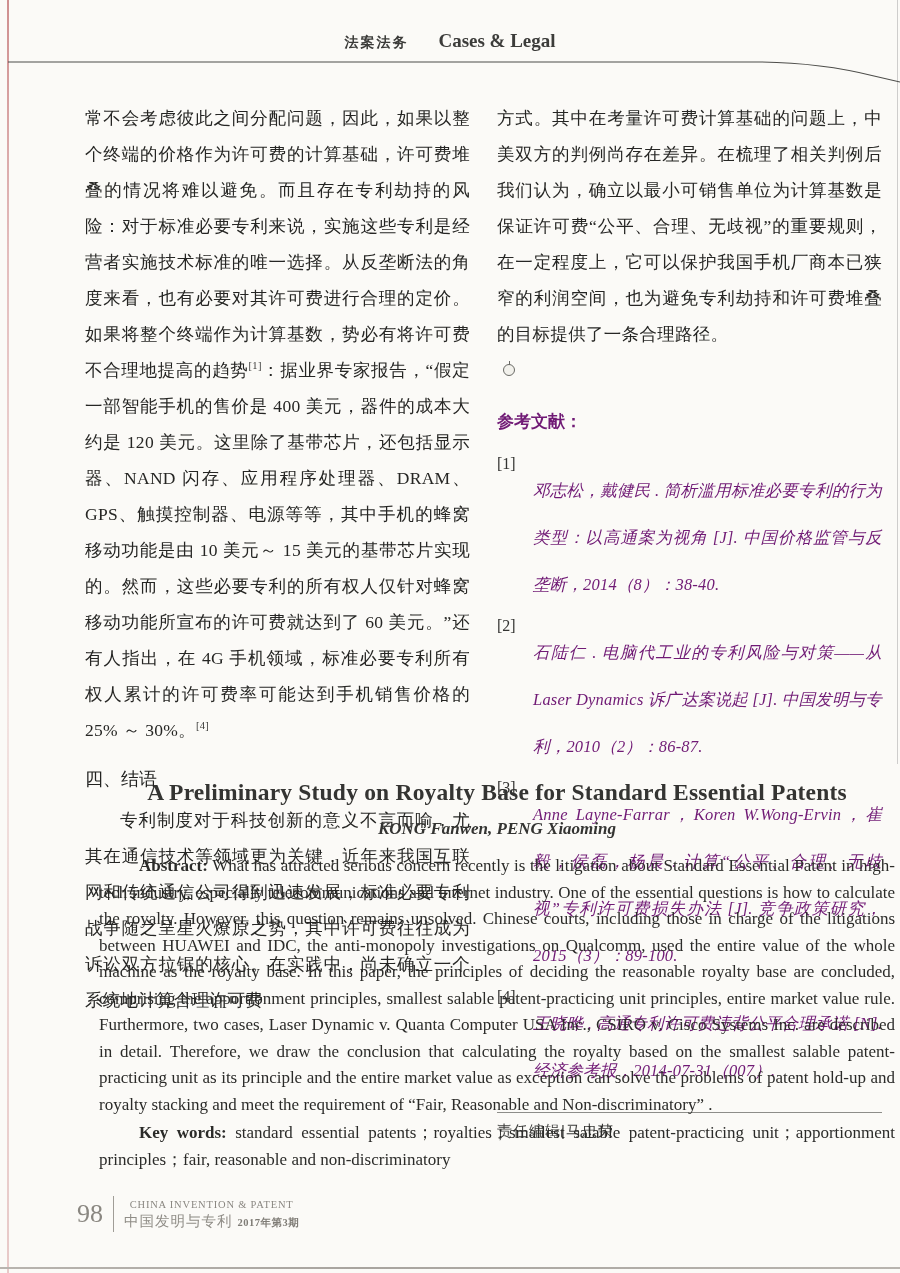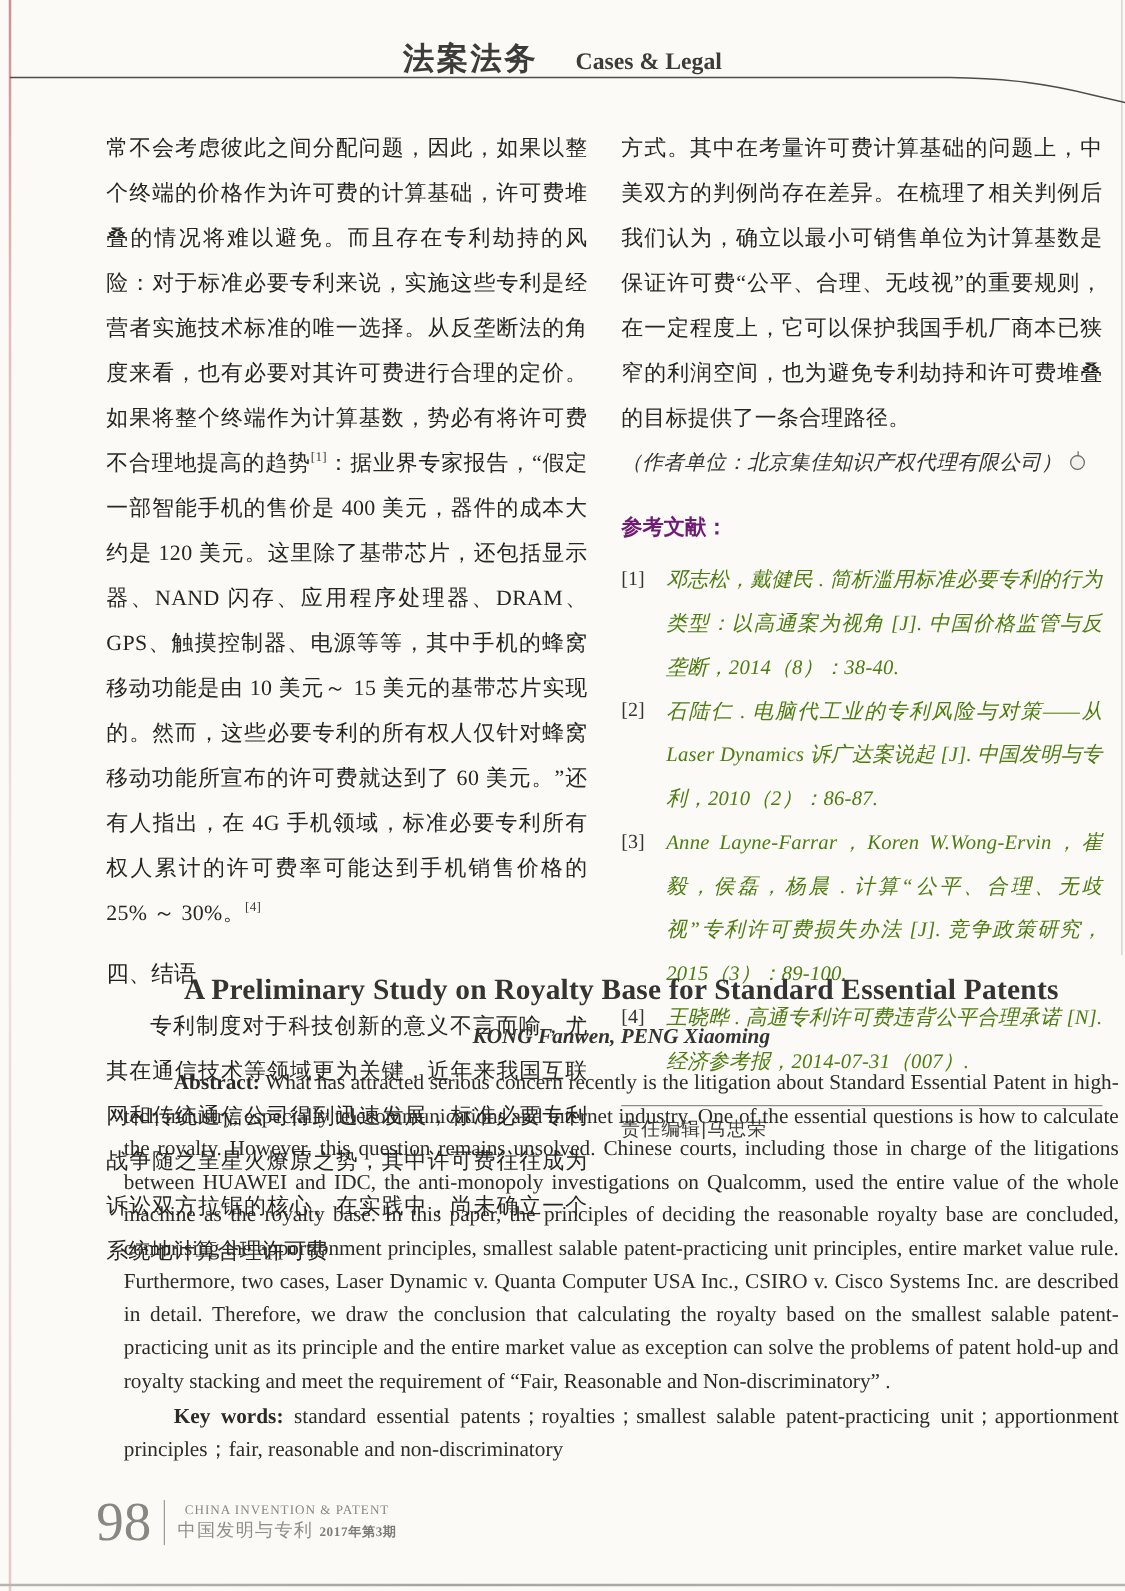--- a/index.html
+++ b/index.html
@@ -27,21 +27,21 @@
     position: absolute; left: 0; bottom: 4px; width: 100%; height: 2px;
     background: linear-gradient(90deg, #b8b4af, #a8a49f 40%, #b8b4af);
   }
   
   .header {
     position: absolute; top: 30px; left: 0; width: 100%;
     text-align: center; white-space: nowrap;
   }
   .header .zh {
     font-family: "Liberation Sans", "DejaVu Sans", sans-serif;
-    font-weight: bold; font-size: 25px; color: #3c3c3a; letter-spacing: 2px;
+    font-weight: bold; font-size: 14px; color: #3c3c3a; letter-spacing: 2px;
   }
   .header .en {
     font-family: "Liberation Serif", serif;
     font-weight: bold; font-size: 19px; color: #3c3c3a; margin-left: 26px;
   }
   .header-rule { position: absolute; top: 0; left: 0; }
   
   .columns {
     position: absolute; top: 100px; left: 85px; width: 797px;
     display: flex; gap: 27px;
@@ -76,22 +76,22 @@
     font-weight: bold; font-size: 17px; color: #701a75;
     margin-top: 20px; margin-bottom: 10px; line-height: 28px;
   }
   .ref-item { display: flex; }
   .ref-marker {
     width: 36px; flex: 0 0 36px;
     font-size: 16px; line-height: 35px; color: #333331;
     font-family: "Liberation Serif", serif;
   }
   .ref-text {
-    flex: 1; font-style: italic; font-size: 16.5px; line-height: 35px;
-    text-align: justify; color: #4d7c0f; letter-spacing: 0.2px;
+    flex: 1; font-style: italic; font-size: 16.5px; line-height: 47px;
+    text-align: justify; color: #701a75; letter-spacing: 0.2px; margin-top: 21px;
   }
   .editor-line {
     border-top: 1px solid #8d8d89; margin-top: 18px; padding-top: 9px;
     font-family: "Liberation Sans", "DejaVu Sans", sans-serif;
     font-size: 15px; color: #3a3a38; letter-spacing: 1px;
   }
   
   .english { position: absolute; top: 779px; left: 60px; width: 796px; margin-left: 39px; }
   .en-title {
     text-align: center; font-family: "Liberation Serif", serif;
@@ -107,21 +107,21 @@
     text-align: justify; color: #2b2b29; text-indent: 40px;
   }
   .en-para .lbl { font-weight: bold; }
   .en-keywords { margin-top: 2px; }
   
   .footer {
     position: absolute; left: 77px; top: 1196px;
     display: flex; align-items: center; color: #8a8781;
   }
   .page-num {
-    font-size: 44px; font-family: "Liberation Serif", serif; color: #8a8781;
+    font-size: 26px; font-family: "Liberation Serif", serif; color: #8a8781;
     line-height: 1;
   }
   .footer-divider { width: 1px; height: 36px; background: #a09d97; margin: 0 10px; }
   .journal-info { display: flex; flex-direction: column; justify-content: center; }
   .j-en {
     font-size: 10.5px; letter-spacing: 0.8px; color: #8a8781;
     font-family: "Liberation Serif", serif; line-height: 15px; text-align: center;
   }
   .j-zh { font-size: 14.5px; color: #908d87; line-height: 18px; letter-spacing: 1px; }
   .j-issue {
@@ -150,21 +150,21 @@
   <div class="columns">
 
     <div class="col">
       <p class="body-zh"><span>常不会考虑彼此之间分配问题，因此，如果以整个终端的价格作为许可费的计算基础，许可费堆叠的情况将难以避免。而且存在专利劫持的风险：对于标准必要专利来说，实施这些专利是经营者实施技术标准的唯一选择。从反垄断法的角度来看，也有必要对其许可费进行合理的定价。如果将整个终端作为计算基数，势必有将许可费不合理地提高的趋势</span><sup>[1]</sup><span>：据业界专家报告，“假定一部智能手机的售价是 400 美元，器件的成本大约是 120 美元。这里除了基带芯片，还包括显示器、NAND 闪存、应用程序处理器、DRAM、GPS、触摸控制器、电源等等，其中手机的蜂窝移动功能是由 10 美元～ 15 美元的基带芯片实现的。然而，这些必要专利的所有权人仅针对蜂窝移动功能所宣布的许可费就达到了 60 美元。”还有人指出，在 4G 手机领域，标准必要专利所有权人累计的许可费率可能达到手机销售价格的 25% ～ 30%。</span><sup>[4]</sup></p>
       <h3 class="section-heading">四、结语</h3>
       <p class="body-zh indent2">专利制度对于科技创新的意义不言而喻，尤其在通信技术等领域更为关键，近年来我国互联网和传统通信公司得到迅速发展，标准必要专利战争随之呈星火燎原之势，其中许可费往往成为诉讼双方拉锯的核心。在实践中，尚未确立一个系统地计算合理许可费</p>
     </div>
 
     <div class="col">
       <p class="body-zh">方式。其中在考量许可费计算基础的问题上，中美双方的判例尚存在差异。在梳理了相关判例后我们认为，确立以最小可销售单位为计算基数是保证许可费“公平、合理、无歧视”的重要规则，在一定程度上，它可以保护我国手机厂商本已狭窄的利润空间，也为避免专利劫持和许可费堆叠的目标提供了一条合理路径。</p>
-      <p class="affiliation"><span>（作者单位：北京集佳知识产权代理有限公司）</span><span class="end-icon"></span></p>
+      <p class="affiliation"><span class="end-icon"></span></p>
 
       <div class="refs-heading">参考文献：</div>
 
       <div class="ref-item">
         <span class="ref-marker">[1]</span>
         <span class="ref-text">邓志松，戴健民 . 简析滥用标准必要专利的行为类型：以高通案为视角 [J]. 中国价格监管与反垄断，2014（8）：38-40.</span>
       </div>
       <div class="ref-item">
         <span class="ref-marker">[2]</span>
         <span class="ref-text">石陆仁 . 电脑代工业的专利风险与对策——从 Laser Dynamics 诉广达案说起 [J]. 中国发明与专利，2010（2）：86-87.</span>

